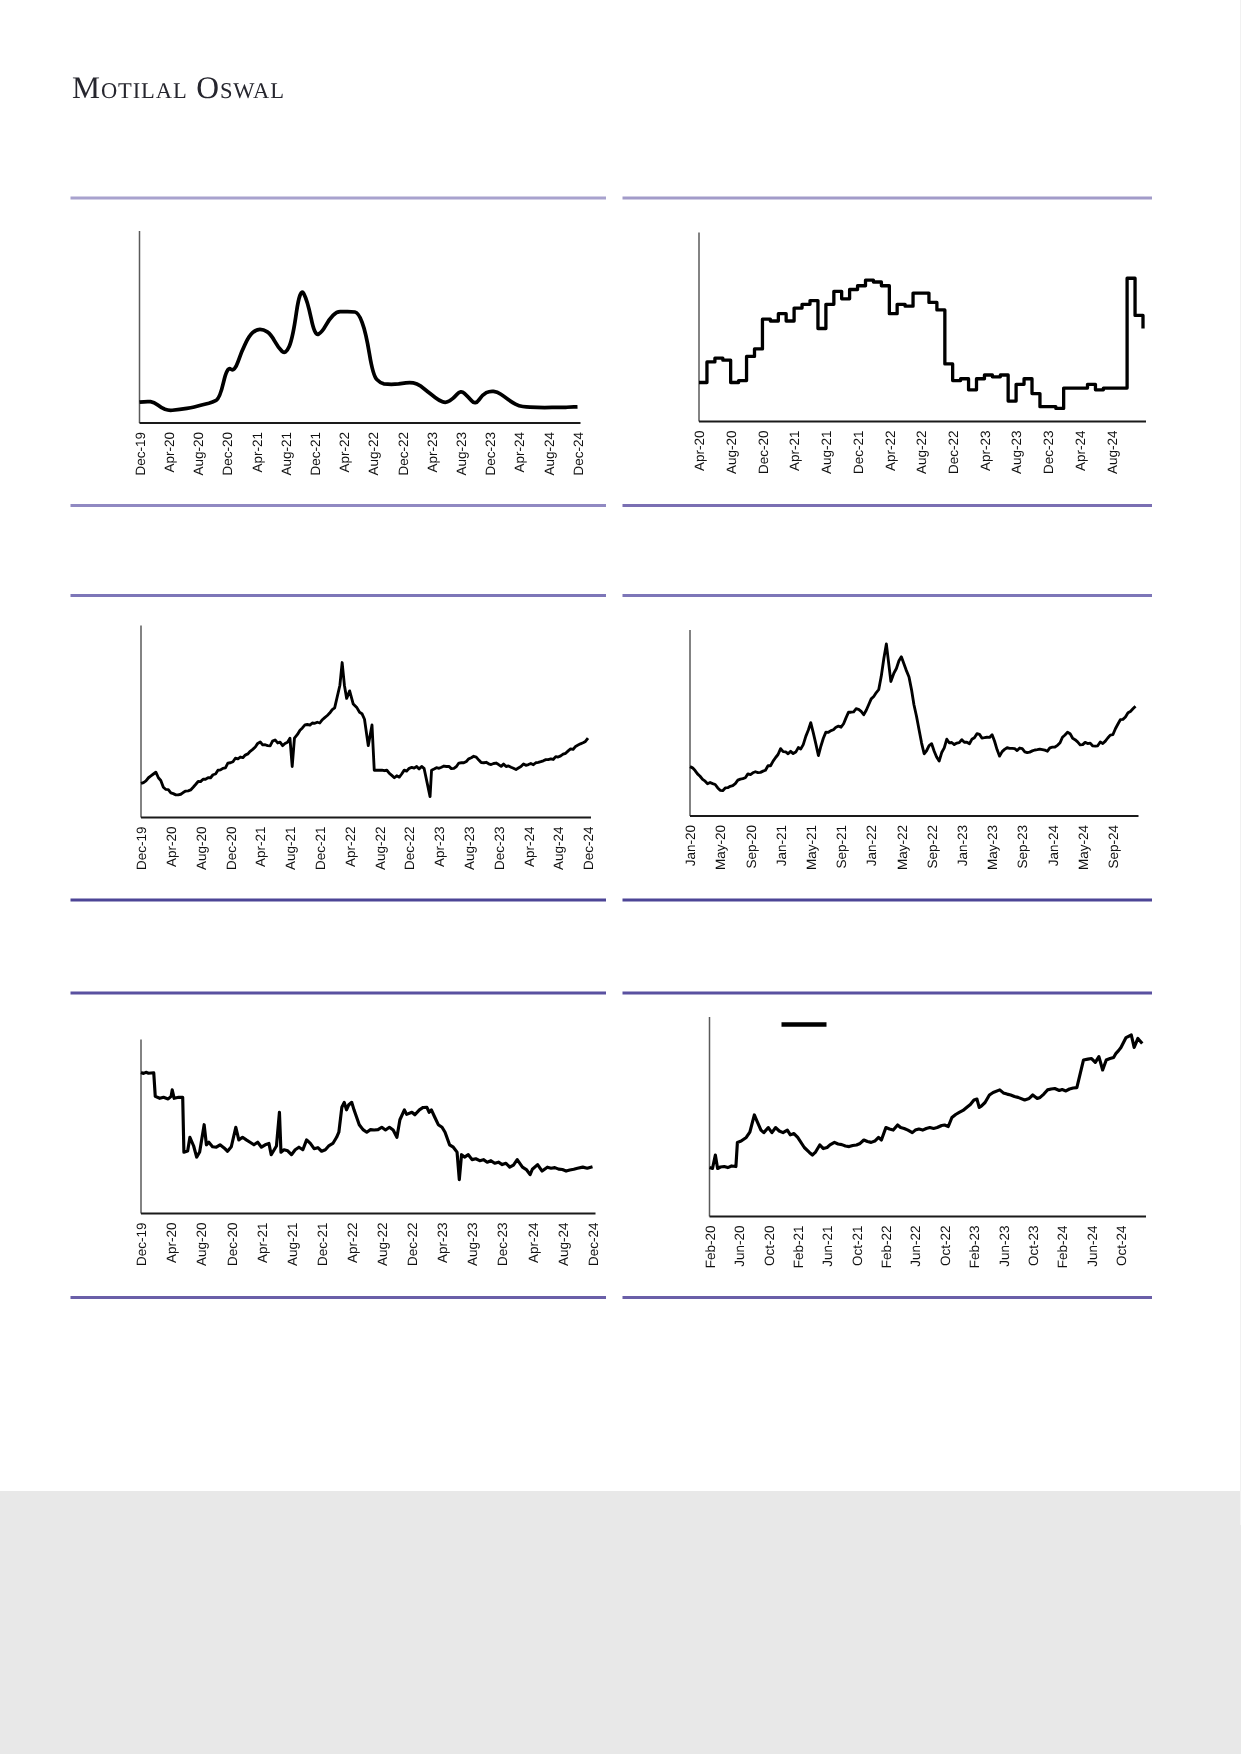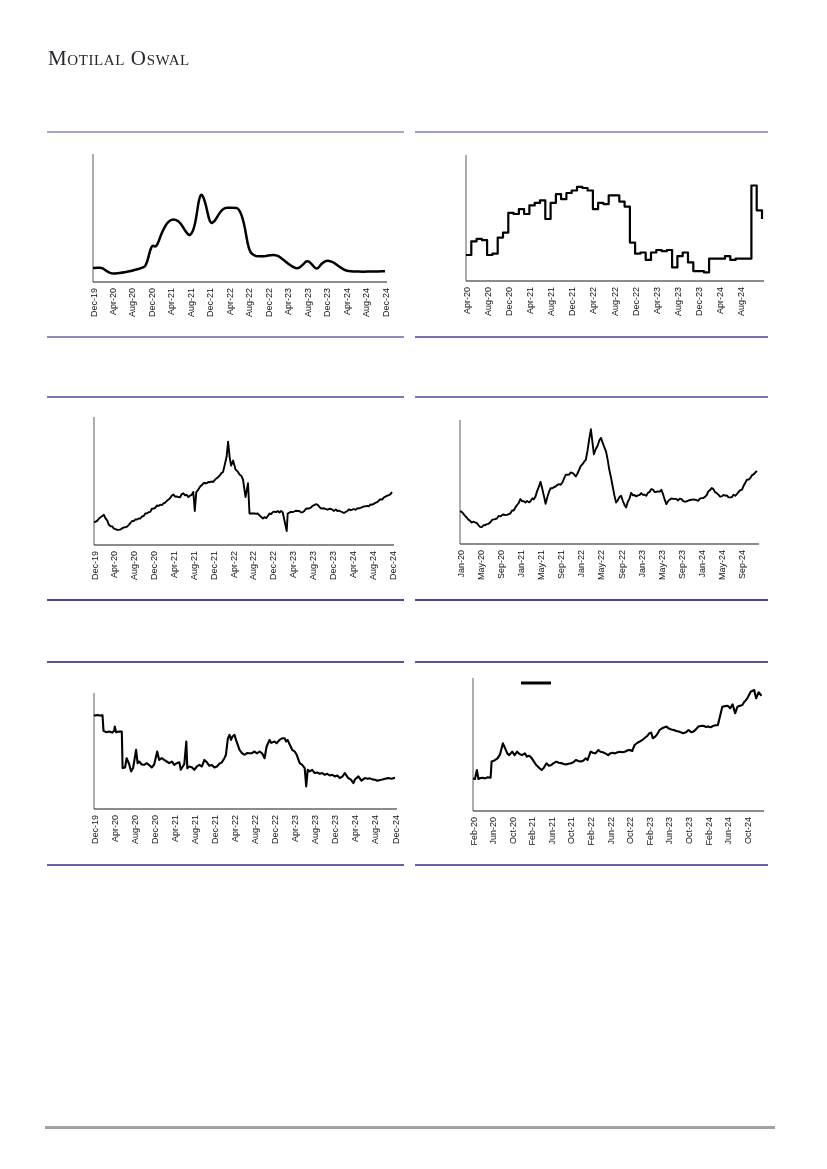--- a/index.html
+++ b/index.html
@@ -1,16 +1,16 @@
 <!DOCTYPE html>
 <html><head>
 <meta charset="utf-8">
 <style>
   html,body{margin:0;padding:0;background:#e8e8e8;}
-  .page{position:relative;width:827px;height:1169px;background:#ffffff;margin:0 auto;
+  .page{position:relative;width:827px;height:994px;background:#ffffff;margin:0 auto;
         font-family:"Liberation Sans",sans-serif;overflow:hidden;}
   .logo{position:absolute;left:48px;top:46px;
         font-family:"Liberation Serif",serif;font-variant:small-caps;
         font-size:21px;letter-spacing:0.6px;color:#26262e;font-weight:500;}
   .block{position:absolute;border-top:2px solid #a8a2ce;border-bottom:2px solid #8d86c0;}
   .block svg{display:block;}
   #b1{left:47px;top:131px;width:357px;height:203px;border-top-color:#a8a2ce;border-bottom-color:#9089c2;}
   #b2{left:415px;top:131px;width:353px;height:203px;border-top-color:#a29bc9;border-bottom-color:#7a6fb3;}
   #b3{left:47px;top:396px;width:357px;height:201px;border-top-color:#7d76b8;border-bottom-color:#4d4596;}
   #b4{left:415px;top:396px;width:353px;height:201px;border-top-color:#7d76b8;border-bottom-color:#4d4596;}

